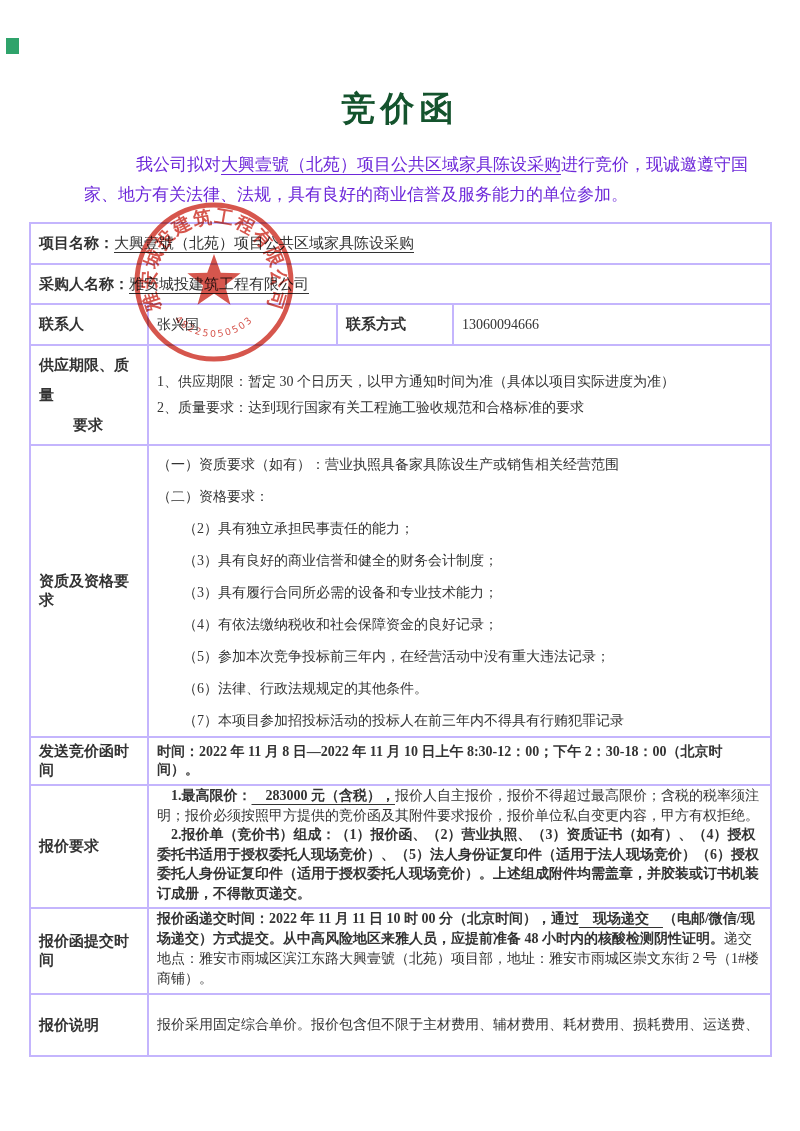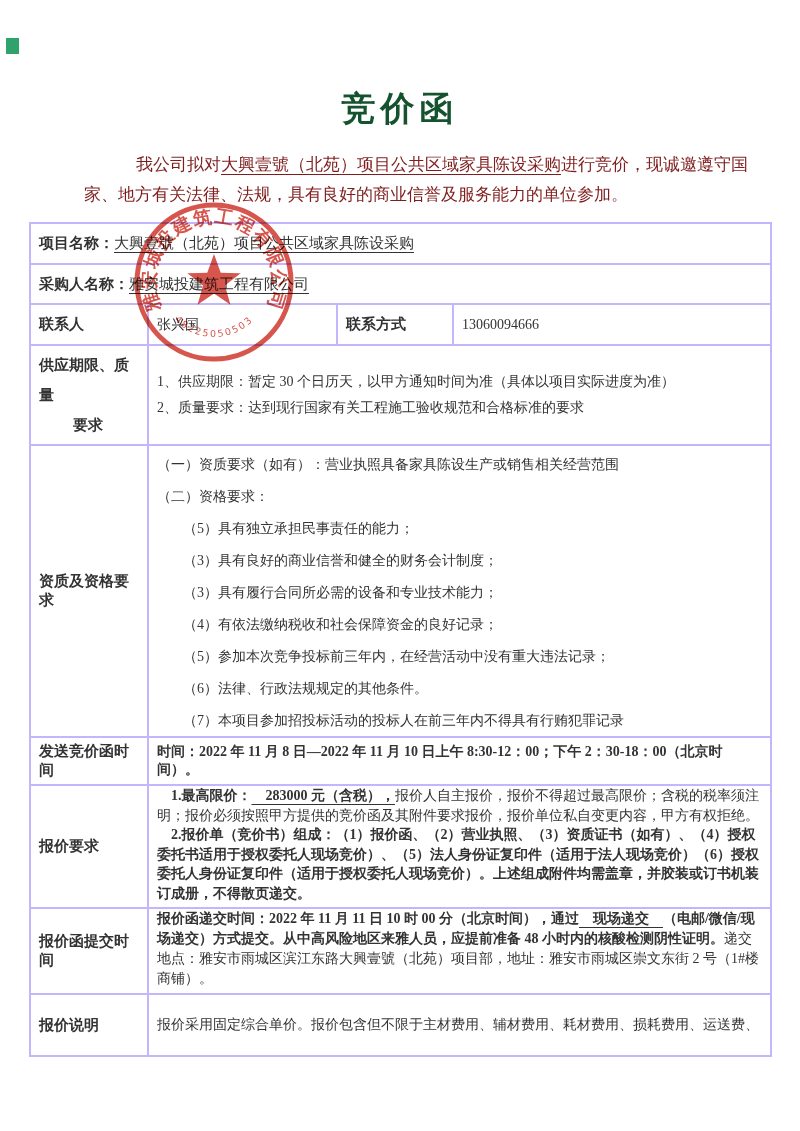--- a/index.html
+++ b/index.html
@@ -17,21 +17,21 @@
   }
   .title{
     position:absolute;top:86px;left:0;width:100%;
     margin:0;text-align:center;
     font-size:34px;font-weight:700;letter-spacing:5px;
     color:#14532d;
   }
   .intro{
     position:absolute;top:150px;left:84px;width:674px;
     margin:0;font-size:17px;line-height:30px;
-    text-indent:52px;color:#7f1d1d;
+    text-indent:52px;color:#6d28d9;
   }
   .u{ text-decoration:underline;text-underline-offset:4px; }
   table.bid{
     position:absolute;top:222px;left:29px;
     width:741px;border-collapse:collapse;table-layout:fixed;
     font-size:14px;color:#333;
   }
   table.bid td{
     border:2px solid #c4b5fd;
     padding:4px 10px 4px 8px;
@@ -111,21 +111,21 @@
         <div class="supply-line">1、供应期限：暂定 30 个日历天，以甲方通知时间为准（具体以项目实际进度为准）</div>
         <div class="supply-line">2、质量要求：达到现行国家有关工程施工验收规范和合格标准的要求</div>
       </td>
     </tr>
 
     <tr class="r6">
       <td class="lbl">资质及资格要求</td>
       <td colspan="3" class="val top" style="padding-top:8px">
         <div class="qual-item">（一）资质要求（如有）：营业执照具备家具陈设生产或销售相关经营范围</div>
         <div class="qual-item">（二）资格要求：</div>
-        <div class="qual-item ind2">（5）具有独立承担民事责任的能力；</div>
+        <div class="qual-item ind2">（2）具有独立承担民事责任的能力；</div>
         <div class="qual-item ind2">（3）具有良好的商业信誉和健全的财务会计制度；</div>
         <div class="qual-item ind2">（3）具有履行合同所必需的设备和专业技术能力；</div>
         <div class="qual-item ind2">（4）有依法缴纳税收和社会保障资金的良好记录；</div>
         <div class="qual-item ind2">（5）参加本次竞争投标前三年内，在经营活动中没有重大违法记录；</div>
         <div class="qual-item ind2">（6）法律、行政法规规定的其他条件。</div>
         <div class="qual-item ind2 last">（7）本项目参加招投标活动的投标人在前三年内不得具有行贿犯罪记录</div>
       </td>
     </tr>
 
     <tr class="r7">

